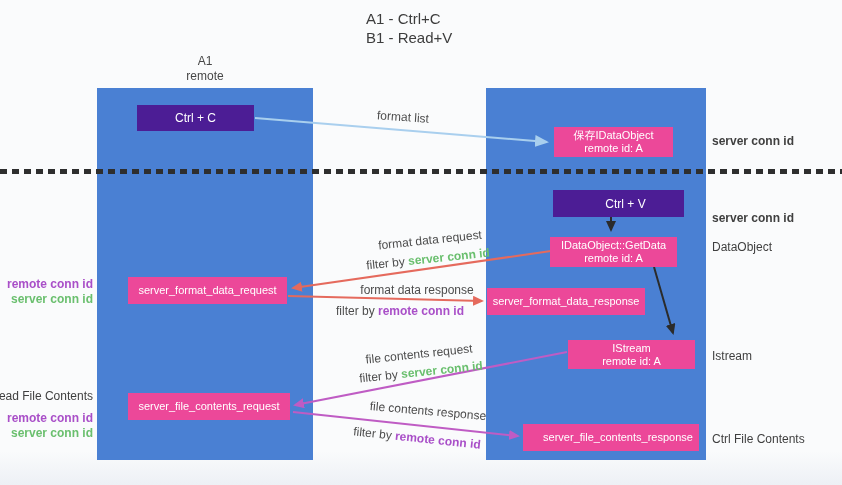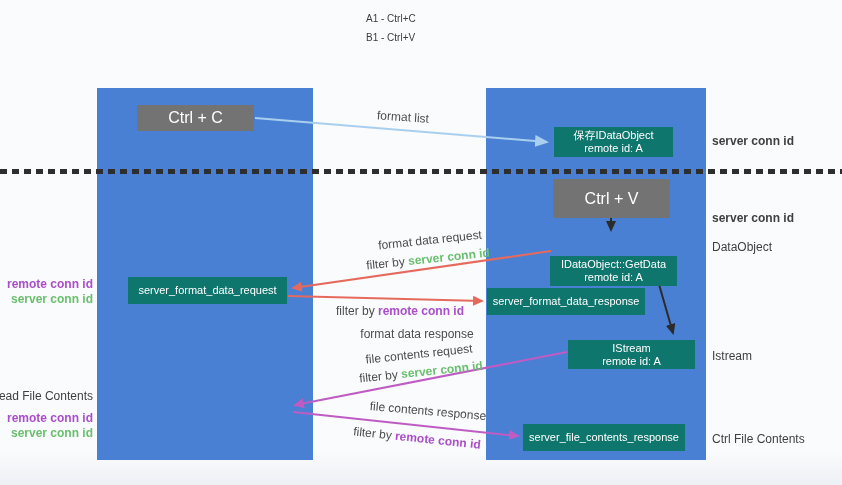--- a/index.html
+++ b/index.html
@@ -4,21 +4,21 @@
 <style>
   html,body{margin:0;padding:0;}
   body{
     width:842px;height:485px;position:relative;overflow:hidden;
     background:linear-gradient(180deg,#fafbfc 0%,#fafbfc 93%,#edf0f5 100%);
     font-family:"Liberation Sans","DejaVu Sans",sans-serif;
   }
   .canvas{position:absolute;inset:0;}
 
   
-  .title{position:absolute;left:366px;top:9px;font-size:10px;line-height:19px;color:#3d3d3d;white-space:nowrap;}
+  .title{position:absolute;left:366px;top:9px;font-size:15px;line-height:19px;color:#3d3d3d;white-space:nowrap;}
 
   
   .lane-header{position:absolute;top:54px;text-align:center;font-size:12px;line-height:15px;color:#474747;}
   .lane-header-a{left:97px;width:216px;}
   .lane-header-b{left:486px;width:220px;}
 
   
   .col{position:absolute;top:88px;height:372px;background:#4a80d3;}
   .col-a{left:97px;width:216px;}
   .col-b{left:486px;width:220px;}
@@ -26,38 +26,38 @@
   
   .separator{position:absolute;left:0;top:169px;width:842px;height:5px;
     background:repeating-linear-gradient(to right,#2e2e2e 0 7px,transparent 7px 12px);}
 
   
   .overlay{position:absolute;left:0;top:0;pointer-events:none;}
 
   
   .box{position:absolute;color:#fff;display:flex;flex-direction:column;align-items:center;justify-content:center;
     text-align:center;white-space:nowrap;}
-  .box-green{background:#737373;font-size:16px;}
-  .box-orange{background:#0f766e;font-size:11px;line-height:13px;}
+  .box-green{background:#4c1d95;font-size:12px;}
+  .box-orange{background:#ec4899;font-size:11px;line-height:13px;}
   .box-ctrl-c{left:137px;top:105px;width:117px;height:26px;}
-  .box-ctrl-v{left:553px;top:179px;width:117px;height:39px;}
+  .box-ctrl-v{left:553px;top:190px;width:117px;height:27px;padding-left:14px;}
   .box-save{left:554px;top:127px;width:119px;height:30px;}
-  .box-getdata{left:550px;top:237px;width:127px;height:30px;margin-top:19px;}
+  .box-getdata{left:550px;top:237px;width:127px;height:30px;}
   .box-fmt-req{left:128px;top:277px;width:159px;height:27px;}
   .box-fmt-resp{left:487px;top:288px;width:158px;height:27px;}
   .box-istream{left:568px;top:340px;width:127px;height:29px;}
   .box-file-req{left:128px;top:393px;width:162px;height:27px;}
-  .box-file-resp{left:523px;top:424px;width:162px;height:27px;}
+  .box-file-resp{left:523px;top:424px;width:162px;height:27px;padding-left:14px;}
 
   
   .flow-label{position:absolute;font-size:12px;color:#4d4d4d;white-space:nowrap;}
   .fl-format-list{left:403px;top:117px;transform:translate(-50%,-50%) rotate(4deg);}
   .fl-fdr{left:430px;top:240px;transform:translate(-50%,-50%) rotate(-6deg);}
   .fl-filter1{left:428px;top:259px;transform:translate(-50%,-50%) rotate(-6deg);}
-  .fl-fdresp{left:417px;top:290px;transform:translate(-50%,-50%);margin-top:44px;}
+  .fl-fdresp{left:417px;top:290px;transform:translate(-50%,-50%);}
   .fl-filter2{left:400px;top:311px;transform:translate(-50%,-50%);}
   .fl-fcr{left:419px;top:354px;transform:translate(-50%,-50%) rotate(-6deg);}
   .fl-filter3{left:421px;top:372px;transform:translate(-50%,-50%) rotate(-6deg);}
   .fl-fcresp{left:428px;top:411px;transform:translate(-50%,-50%) rotate(5deg);}
   .fl-filter4{left:417px;top:438px;transform:translate(-50%,-50%) rotate(6deg);}
 
   .hl-green{color:#6abf6e;font-weight:700;}
   .hl-purple{color:#a94fc8;font-weight:700;}
 
   
@@ -73,23 +73,27 @@
   .l-read{top:389px;}
   .l-group2{top:411px;line-height:15px;}
 </style>
 </head>
 <body>
 
 <div class="canvas">
 
   <div class="title">
     <div>A1 - Ctrl+C</div>
-    <div>B1 - Ctrl+V</div>
+    <div>B1 - Read+V</div>
   </div>
 
+  <div class="lane-header lane-header-a">
+    <div>A1</div>
+    <div>remote</div>
+  </div>
 
   <div class="col col-a"></div>
   <div class="col col-b"></div>
 
   <div class="separator"></div>
 
   <svg class="overlay" width="842" height="485">
     <defs>
       <marker id="ah-blue" markerWidth="7" markerHeight="6" refX="6" refY="3" orient="auto">
         <path d="M0,0 L7,3 L0,6 z" fill="#a9cfee"></path>
@@ -130,20 +134,23 @@
   <div class="box box-orange box-fmt-req">
     <div>server_format_data_request</div>
   </div>
   <div class="box box-orange box-fmt-resp">
     <div>server_format_data_response</div>
   </div>
   <div class="box box-orange box-istream">
     <div>IStream</div>
     <div>remote id: A</div>
   </div>
+  <div class="box box-orange box-file-req">
+    <div>server_file_contents_request</div>
+  </div>
   <div class="box box-orange box-file-resp">
     <div>server_file_contents_response</div>
   </div>
 
   <div class="flow-label fl-format-list">format list</div>
   <div class="flow-label fl-fdr">format data request</div>
   <div class="flow-label fl-filter1">
     <span>filter by</span>
     <span class="hl-green">server conn id</span>
   </div>

